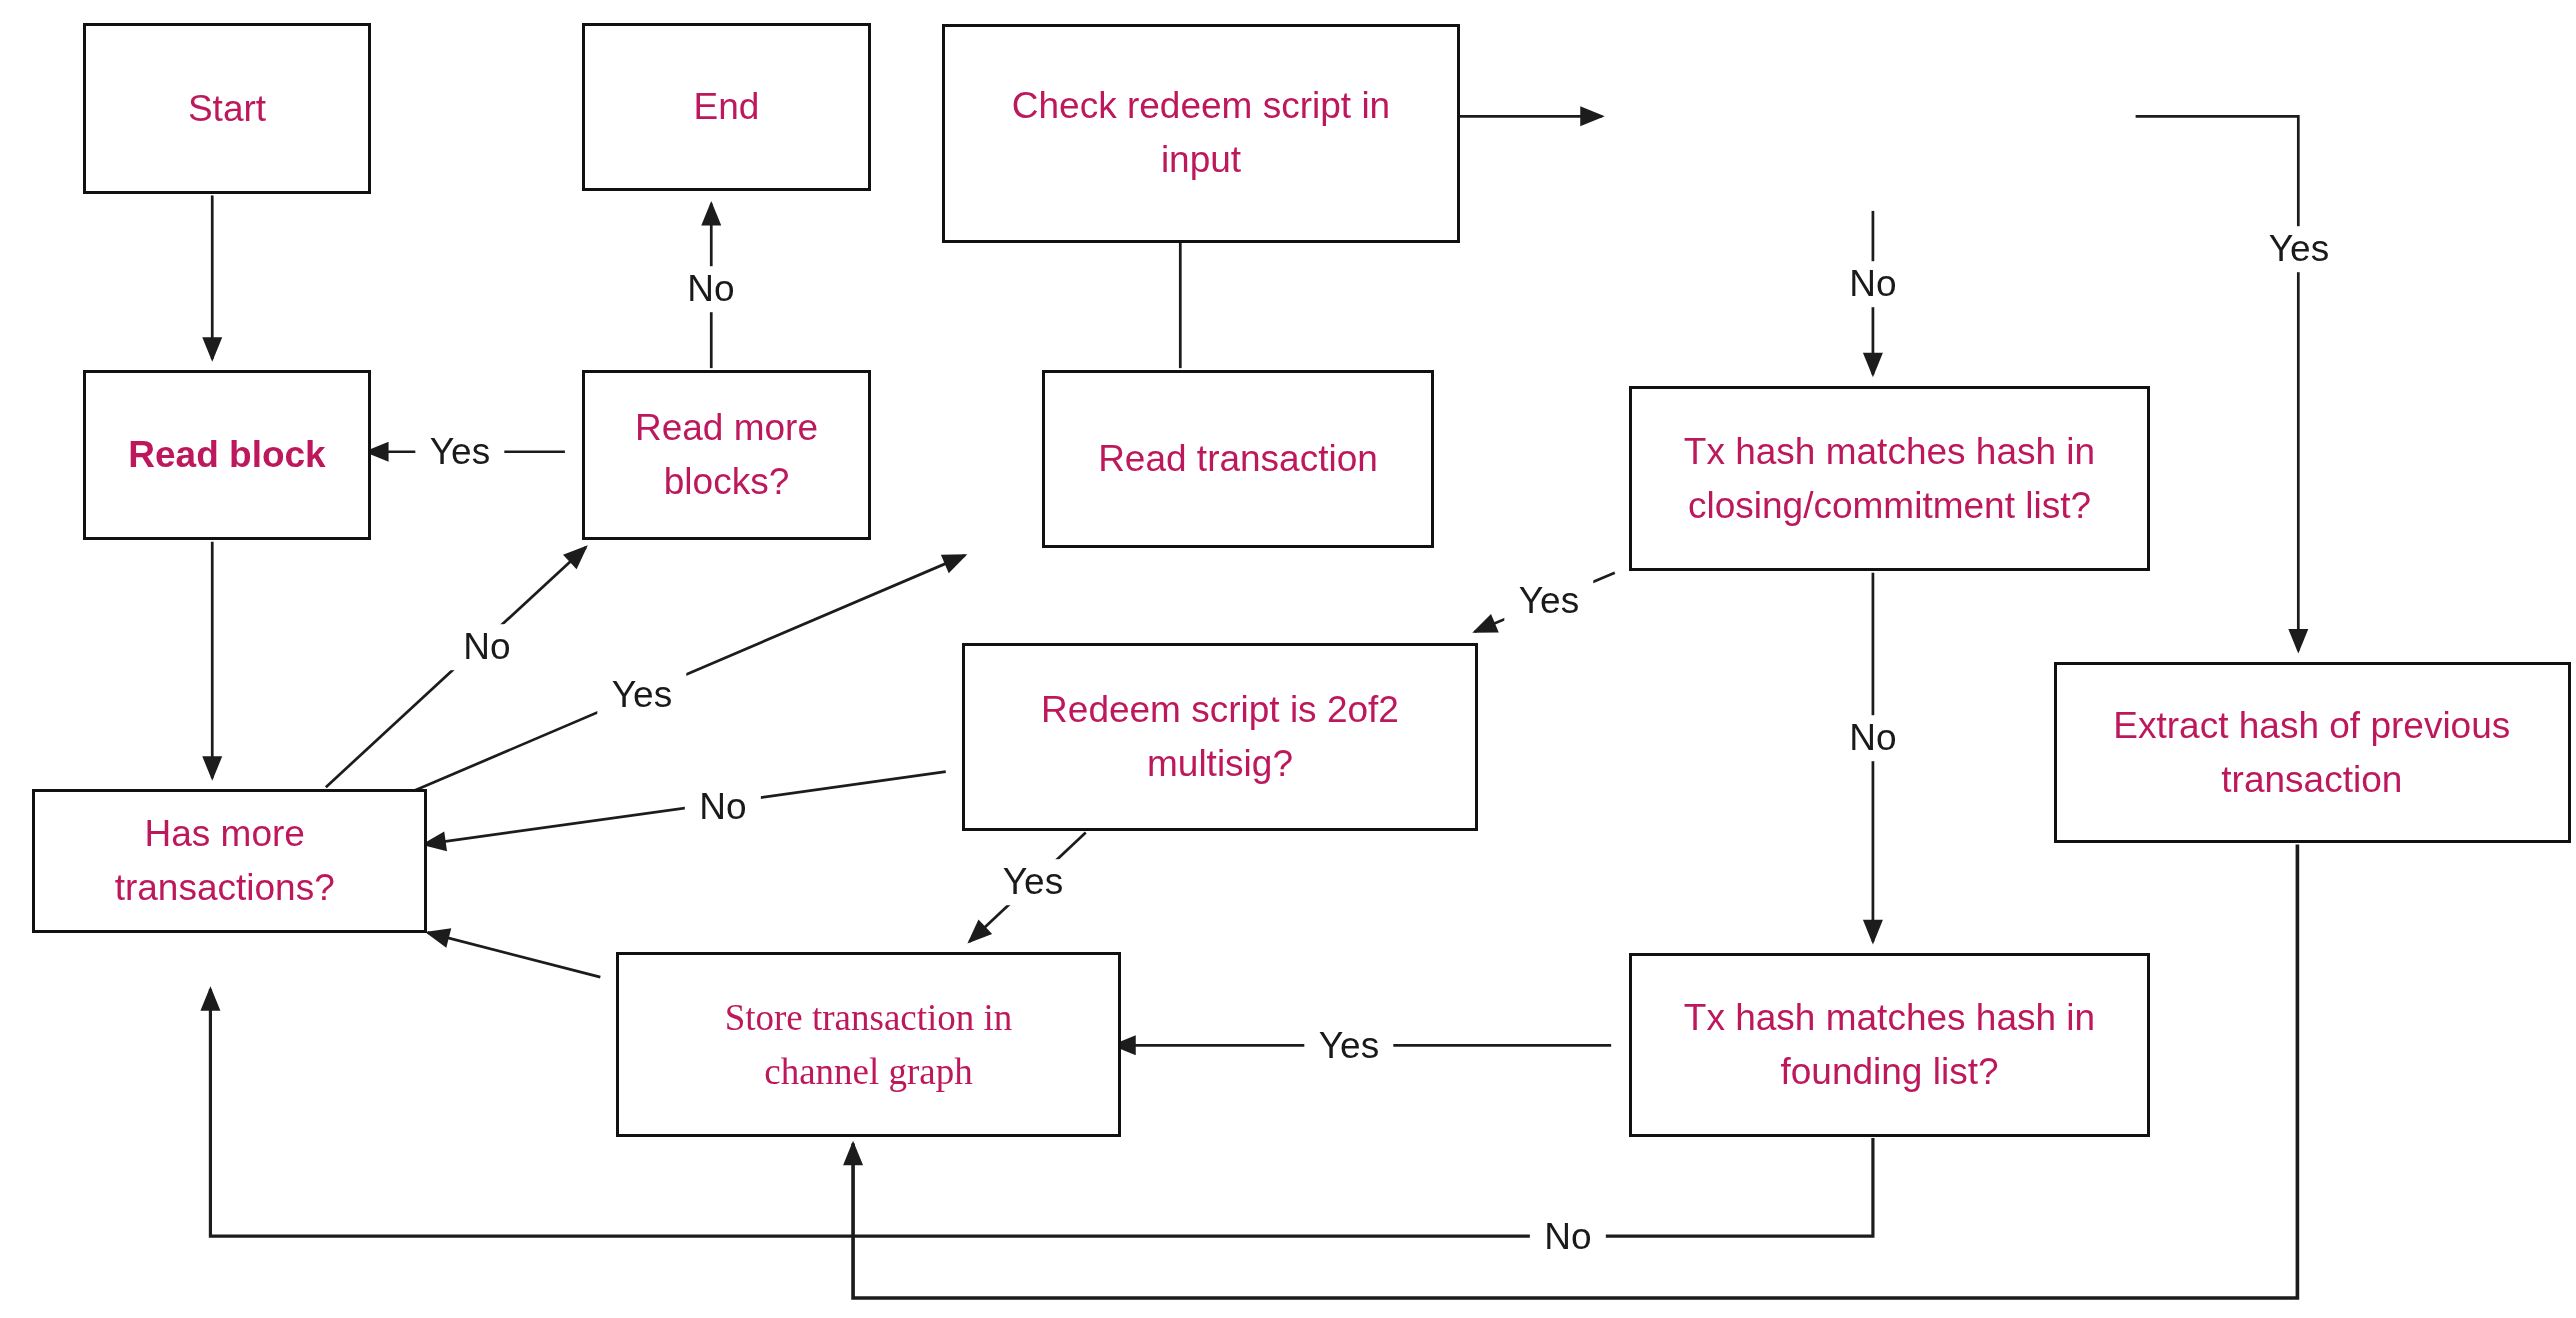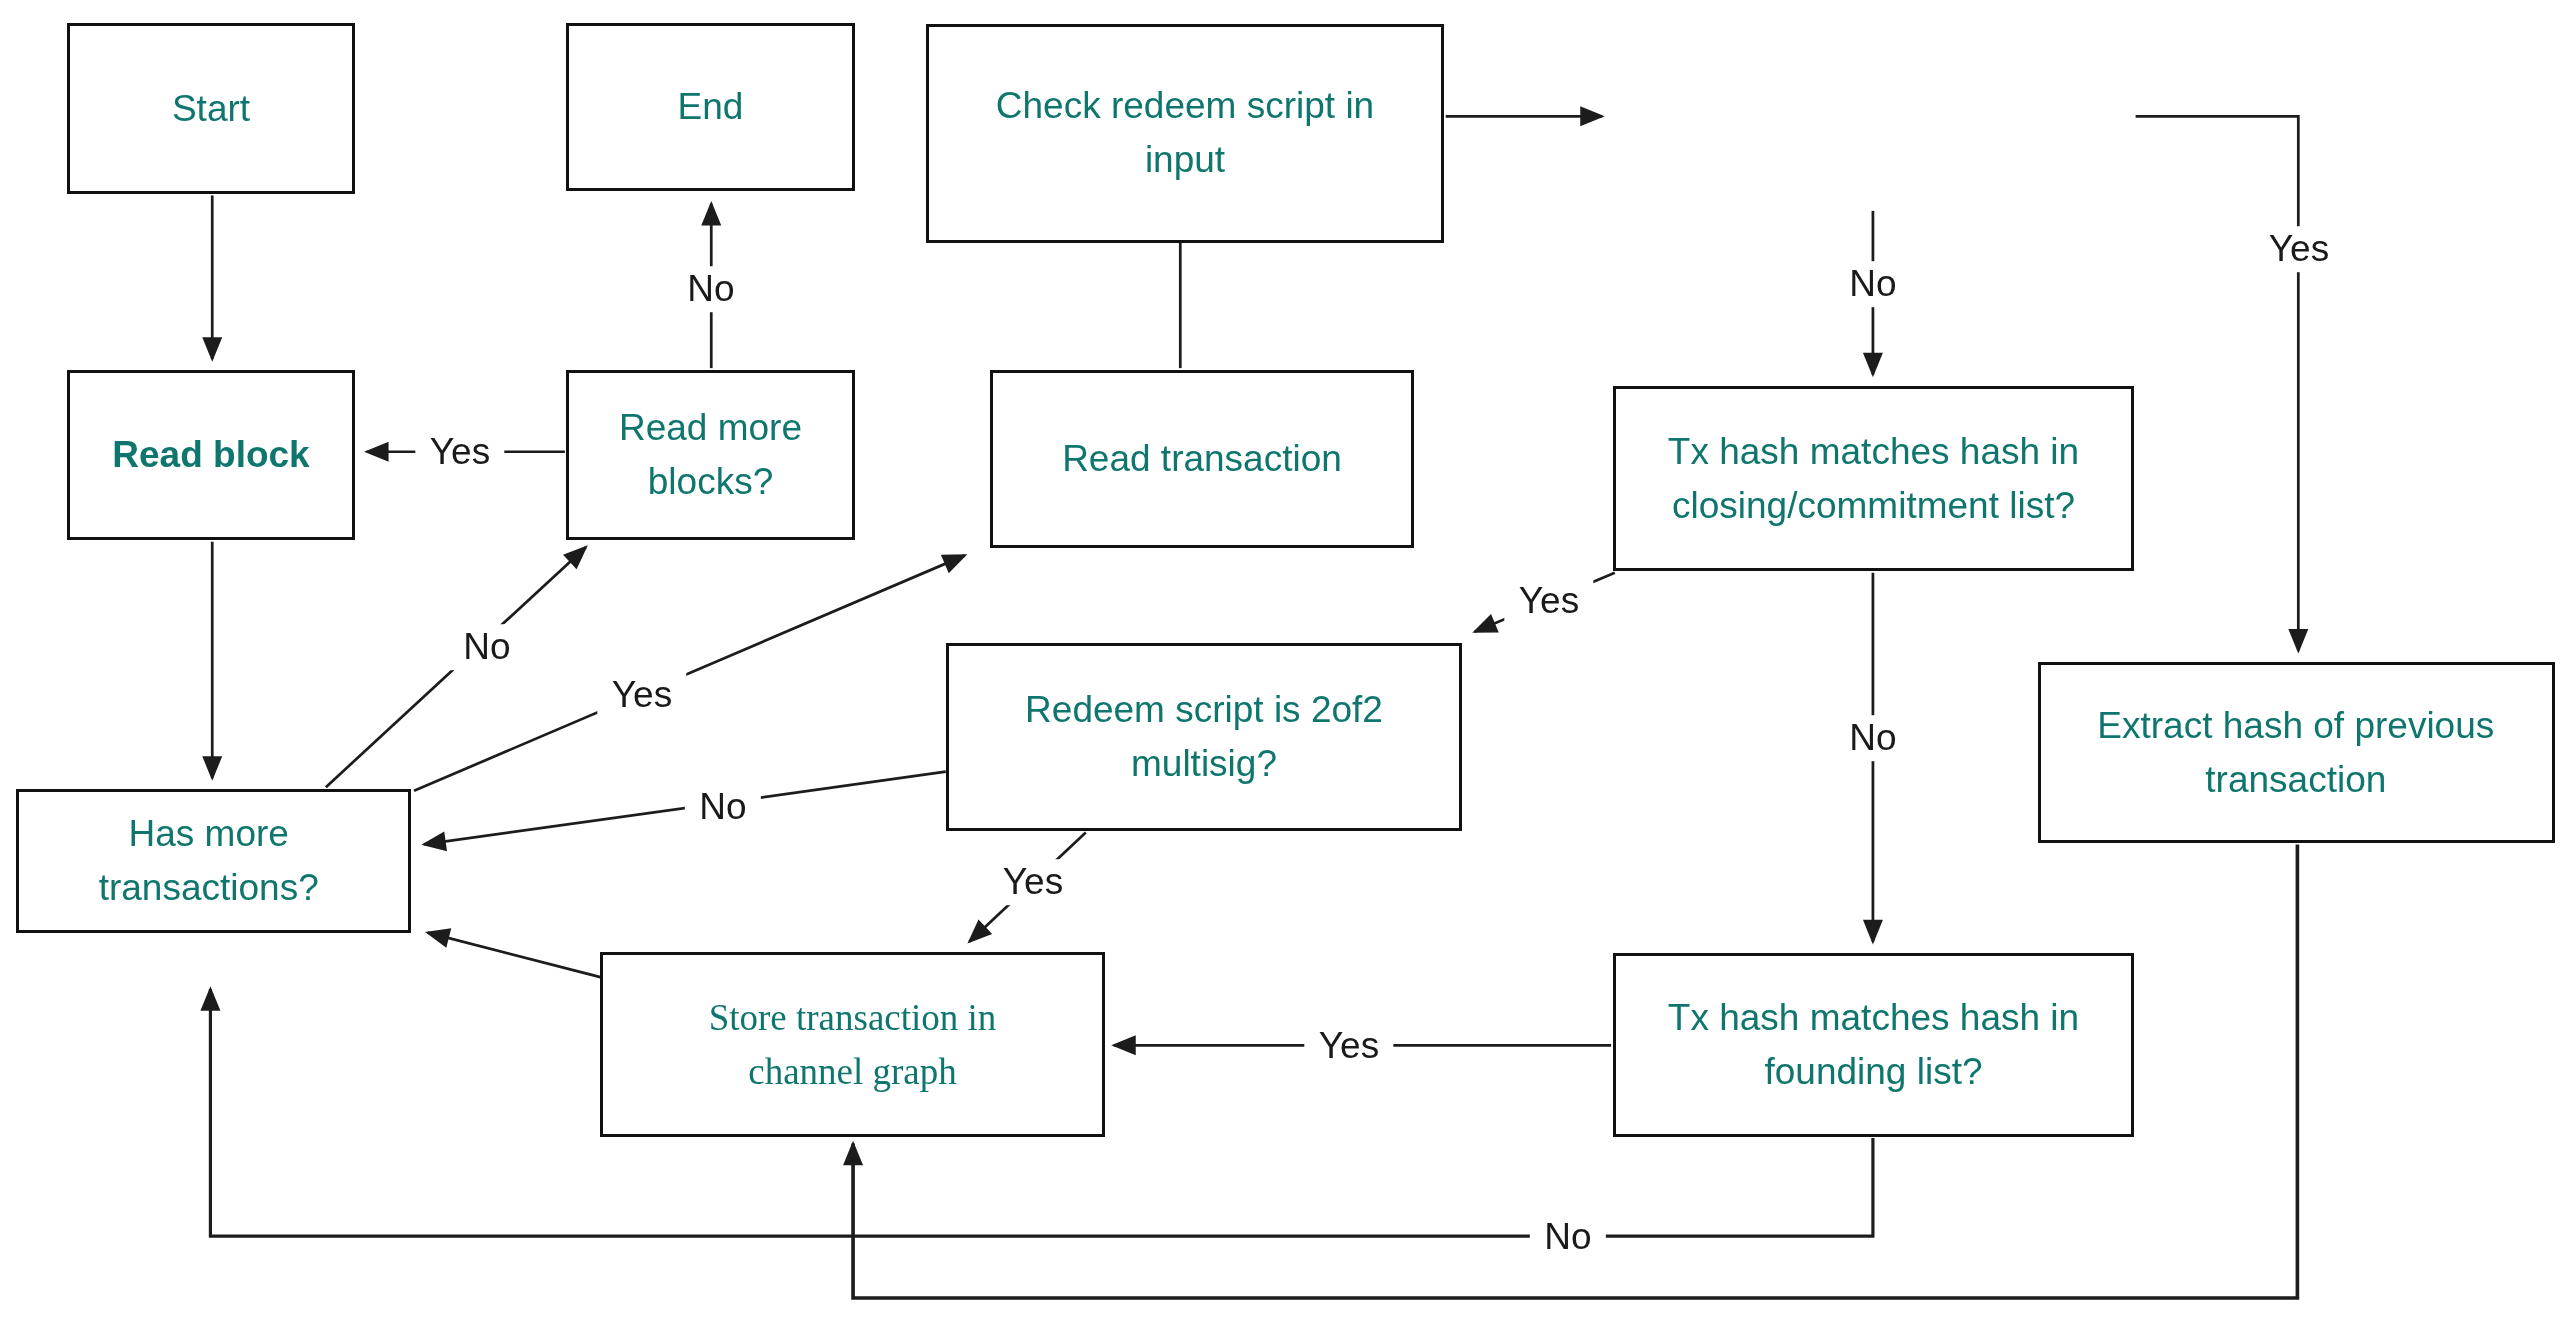--- a/index.html
+++ b/index.html
@@ -14,22 +14,23 @@
   .edges{position:absolute;left:0;top:0;width:2576px;height:1318px;}
   .node{
     position:absolute;
     box-sizing:border-box;
     border:3.6px solid #111111;
     background:#ffffff;
     display:flex;align-items:center;justify-content:center;
     text-align:center;
     font-size:37px;line-height:1.45;
     white-space:pre-line;
-    color:#0f766e;
+    color:#be185d;
     padding:0 16.4px;
+    margin-left:16px;
   }
   .elabel{
     position:absolute;
     transform:translate(-50%,-50%);
     background:#ffffff;
     padding:1.8px 14.5px;
     font-size:37px;
     color:#1a1a1a;
     white-space:nowrap;
   }
@@ -66,21 +67,21 @@
     <path stroke-width="4" d="M2527,929 V1428 H938 V1258" marker-end="url(#ah)"></path>
   </svg>
 
   <div class="node" style="left:67px;top:23px;width:288px;height:171px;">Start</div>
   <div class="node" style="left:566px;top:23px;width:289px;height:168px;">End</div>
   <div class="node" style="left:926px;top:23.6px;width:518px;height:219px;">Check redeem script in
 input</div>
   <div class="node" style="left:67px;top:370px;width:288px;height:170px;font-weight:bold;">Read block</div>
   <div class="node" style="left:566px;top:370px;width:289px;height:170px;">Read more
 blocks?</div>
-  <div class="node" style="left:990px;top:370px;width:424px;height:178px;">Read transaction</div>
+  <div class="node" style="left:1026px;top:370px;width:392px;height:178px;">Read transaction</div>
   <div class="node" style="left:1613px;top:386px;width:521px;height:185px;">Tx hash matches hash in
 closing/commitment list?</div>
   <div class="node" style="left:946px;top:643px;width:516px;height:188px;">Redeem script is 2of2
 multisig?</div>
   <div class="node" style="left:2038px;top:662px;width:517px;height:181px;padding-left:15px;">Extract hash of previous
 transaction</div>
   <div class="node" style="left:16.4px;top:789px;width:395px;height:144px;padding-left:6px;">Has more
 transactions?</div>
   <div class="node" style="left:600px;top:952px;width:505px;height:185px;font-family:Liberation Serif, serif;">Store transaction in
 channel graph</div>

